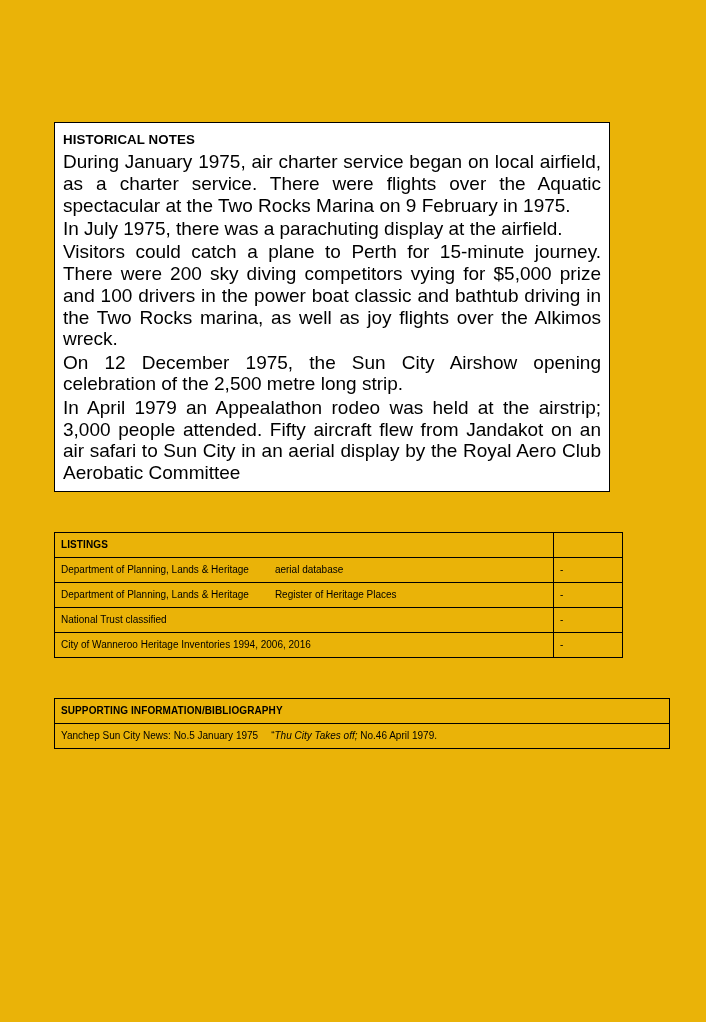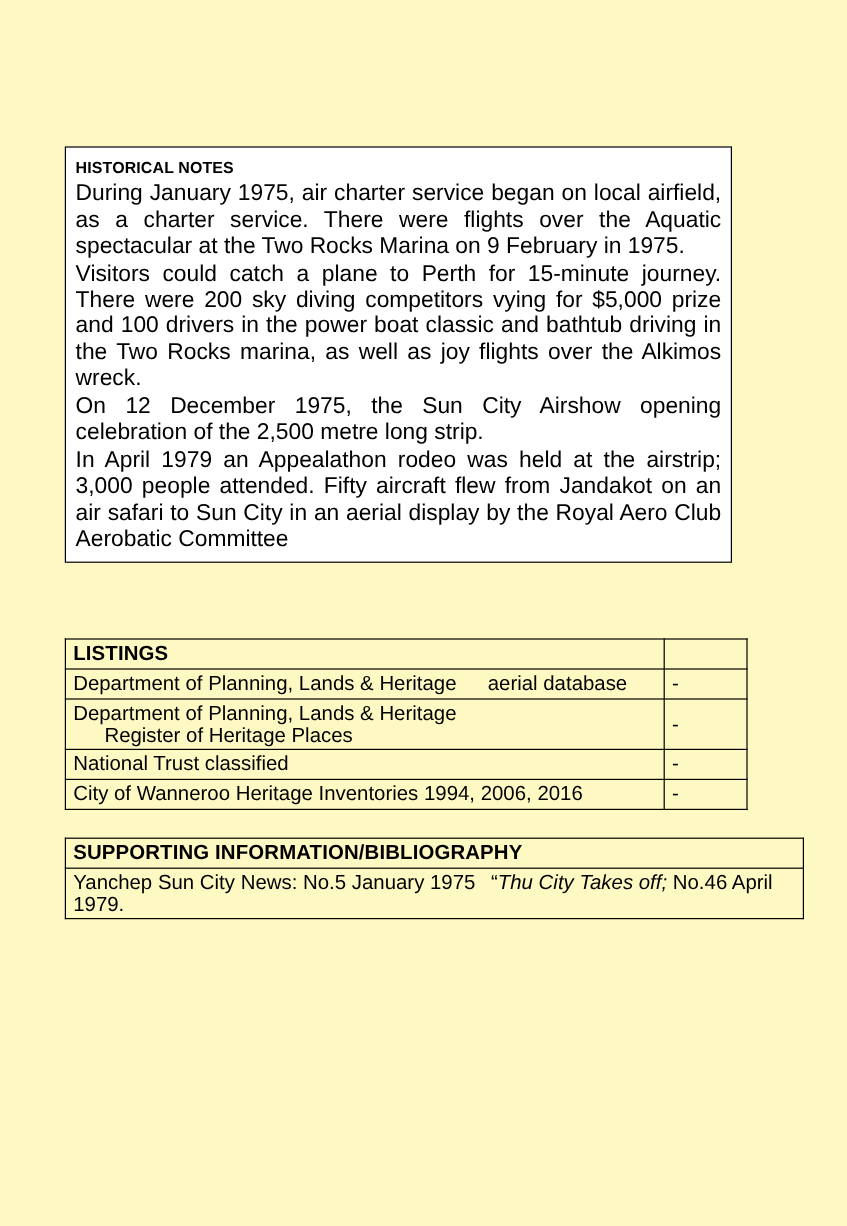--- a/index.html
+++ b/index.html
@@ -15,21 +15,21 @@
     color: #000000;
     -webkit-font-smoothing: antialiased;
   }
 
   .page {
     position: absolute;
     left: 0;
     top: 0;
     width: 706px;
     height: 1022px;
-    background: #fef9c3;
+    background: #eab308;
   }
 
   
   .section-box {
     position: absolute;
     left: 54px;
     width: 556px;            
     box-sizing: border-box;
     border: 1.3px solid #000000;
     background: #ffffff;
@@ -62,21 +62,21 @@
   }
 
   
   .data-table {
     border-collapse: collapse;
     width: 100%;
     table-layout: fixed;
   }
   .data-table td {
     border: 1.3px solid #000000;
-    font-size: 17px;
+    font-size: 10px;
     line-height: 18px;
     padding: 2.5px 0 2.5px 6px;
     vertical-align: middle;
     height: 19px;
     margin-top: 20px;
   }
   .data-table td.head-cell {
     font-weight: bold;
     letter-spacing: 0.1px;
   }
@@ -120,20 +120,21 @@
 </head>
 <body>
 
 <div class="page">
 
   <div class="section-box" id="historical-notes-box">
     <div class="notes-inner">
       <div class="section-heading">HISTORICAL NOTES</div>
 
       <p class="note-para">During January 1975, air charter service began on local airfield, as a charter service. There were flights over the Aquatic spectacular at the Two Rocks Marina on 9 February in 1975.</p>
+      <p class="note-para">In July 1975, there was a parachuting display at the airfield.</p>
       <p class="note-para">Visitors could catch a plane to Perth for 15-minute journey. There were 200 sky diving competitors vying for $5,000 prize and 100 drivers in the power boat classic and bathtub driving in the Two Rocks marina, as well as joy flights over the Alkimos wreck.</p>
       <p class="note-para">On 12 December 1975, the Sun City Airshow opening celebration of the 2,500 metre long strip.</p>
       <p class="note-para">In April 1979 an Appealathon rodeo was held at the airstrip; 3,000 people attended. Fifty aircraft flew from Jandakot on an air safari to Sun City in an aerial display by the Royal Aero Club Aerobatic Committee</p>
     </div>
   </div>
 
   <div id="listings-table-wrap">
     <table class="data-table">
       <tbody>
         <tr>

